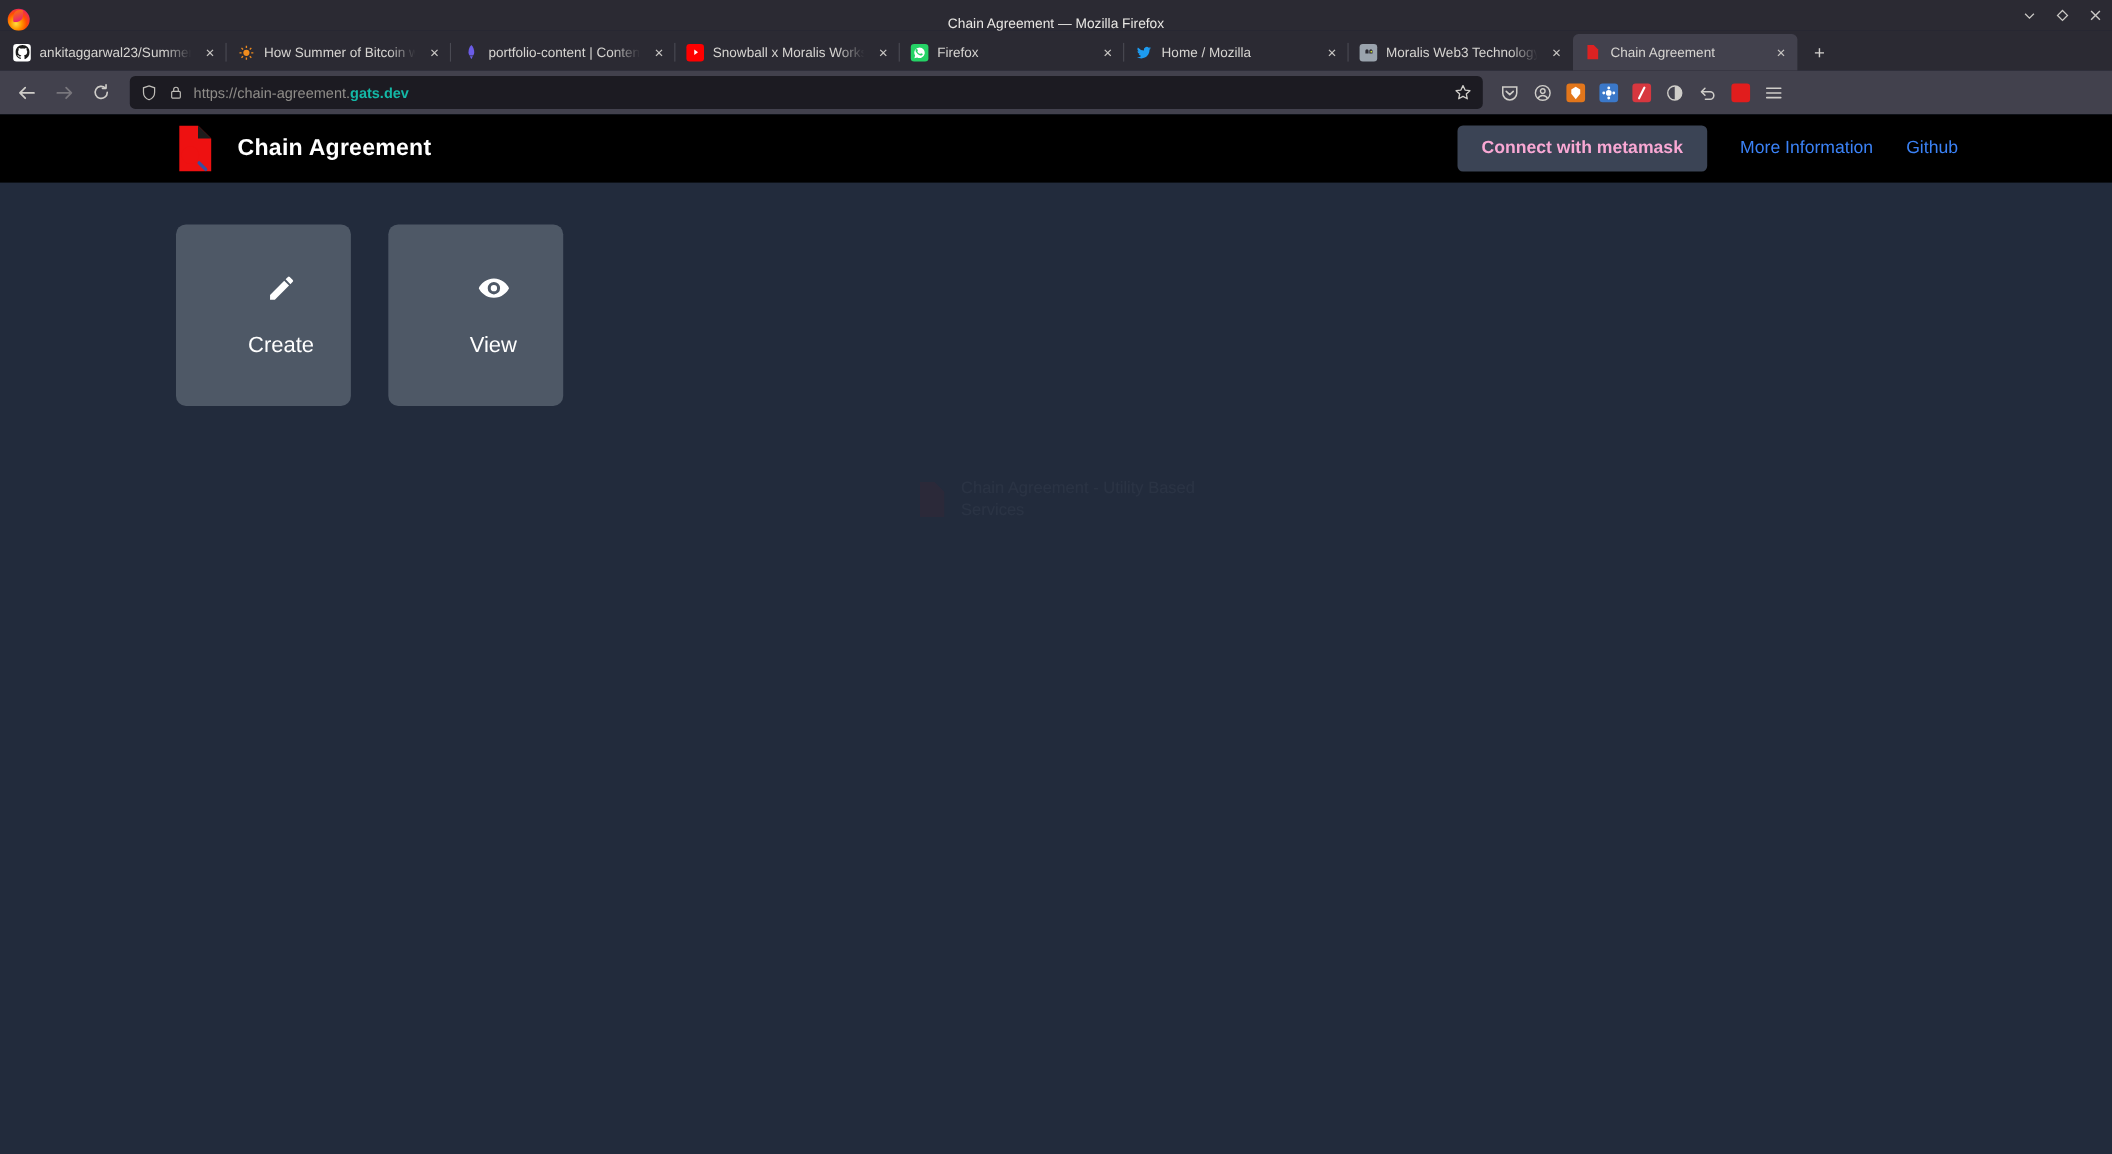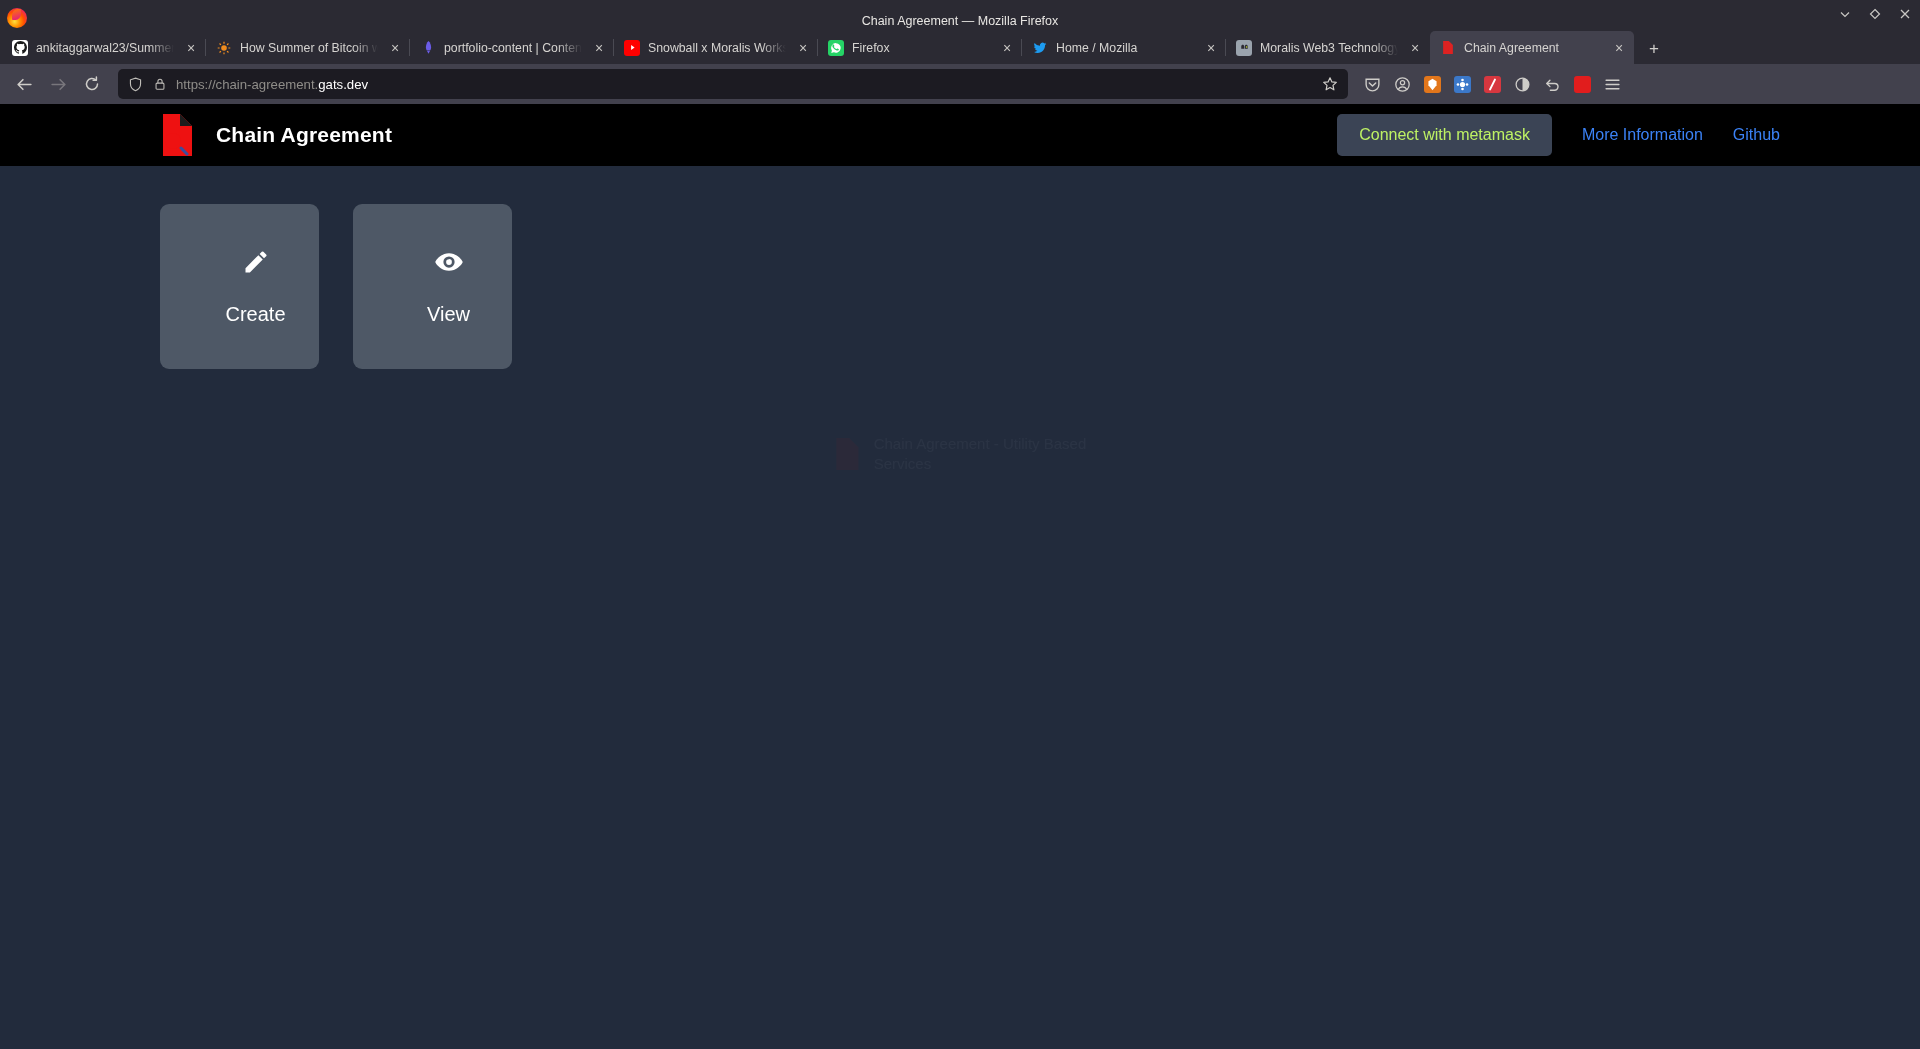--- a/index.html
+++ b/index.html
@@ -146,21 +146,21 @@
     max-width: 1230px;
   }
   .urlbar .u-icon { width: 18px; height: 18px; display:flex; align-items:center; justify-content:center; color: #bfbdb8; flex: none; }
   .url-text {
     flex: 1 1 auto;
     font-size: 13.2px;
     color: #8f8d89;
     white-space: nowrap;
     overflow: hidden;
   }
-  .url-text b { color: #ffffff; font-weight: 400; }
+  .url-text b { color: #14b8a6; font-weight: 700; }
   .star-btn { width: 20px; height: 20px; display:flex; align-items:center; justify-content:center; color:#cfcdc9; flex:none; }
   .ext-tray { display: flex; align-items: center; gap: 2px; flex: none; }
   .ext {
     width: 28px; height: 28px;
     display: flex; align-items: center; justify-content: center;
     border-radius: 4px;
     color: #cfcdc9;
     position: relative;
   }
   .ext-sq { width: 17px; height: 17px; border-radius: 3px; display:flex; align-items:center; justify-content:center; font-size:9px; color:#fff; }
@@ -174,23 +174,23 @@
     display: flex;
     align-items: center;
     padding: 0 140px 0 160px;
   }
   .brand { display: flex; align-items: center; gap: 22px; }
   .brand-logo { width: 34px; height: 42px; position: relative; flex: none; }
   .brand-title { font-size: 21px; font-weight: bold; color: #ffffff; letter-spacing: .2px; }
   .header-nav { margin-left: auto; display: flex; align-items: center; gap: 30px; }
   .connect-btn {
     background: #3b4455;
-    color: #bef264;
+    color: #f9a8d4;
     font-size: 16px;
-    font-weight: normal;
+    font-weight: bold;
     padding: 12px 22px;
     border-radius: 5px;
     border: none;
     font-family: inherit;
   }
   .nav-link { font-size: 16px; color: #3b82f6; text-decoration: none; }
 
   .content { padding: 38px 0 0 160px; display: flex; gap: 34px; }
   .card {
     width: 159px; height: 165px;

